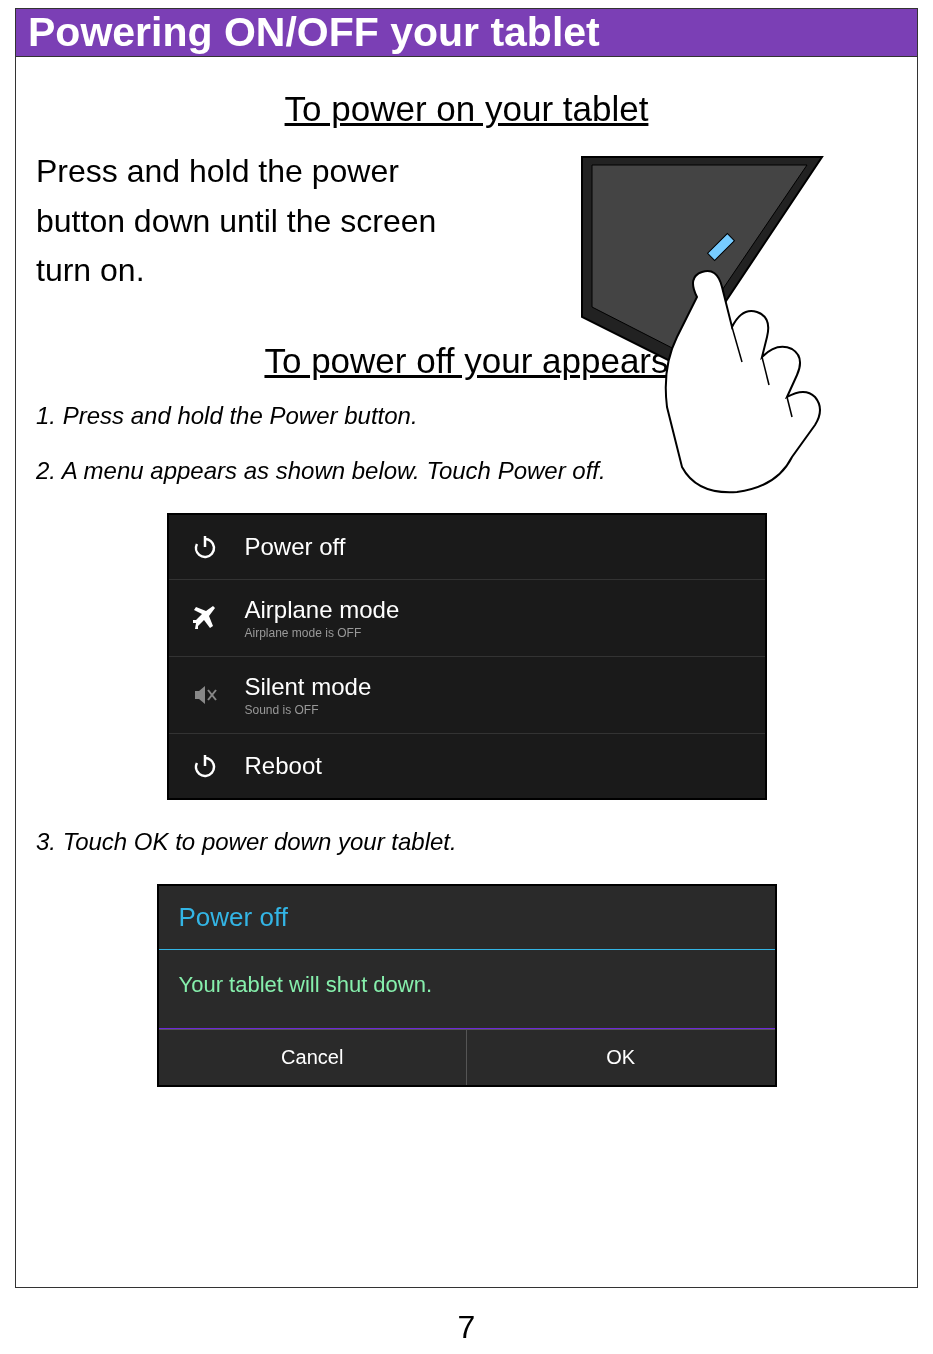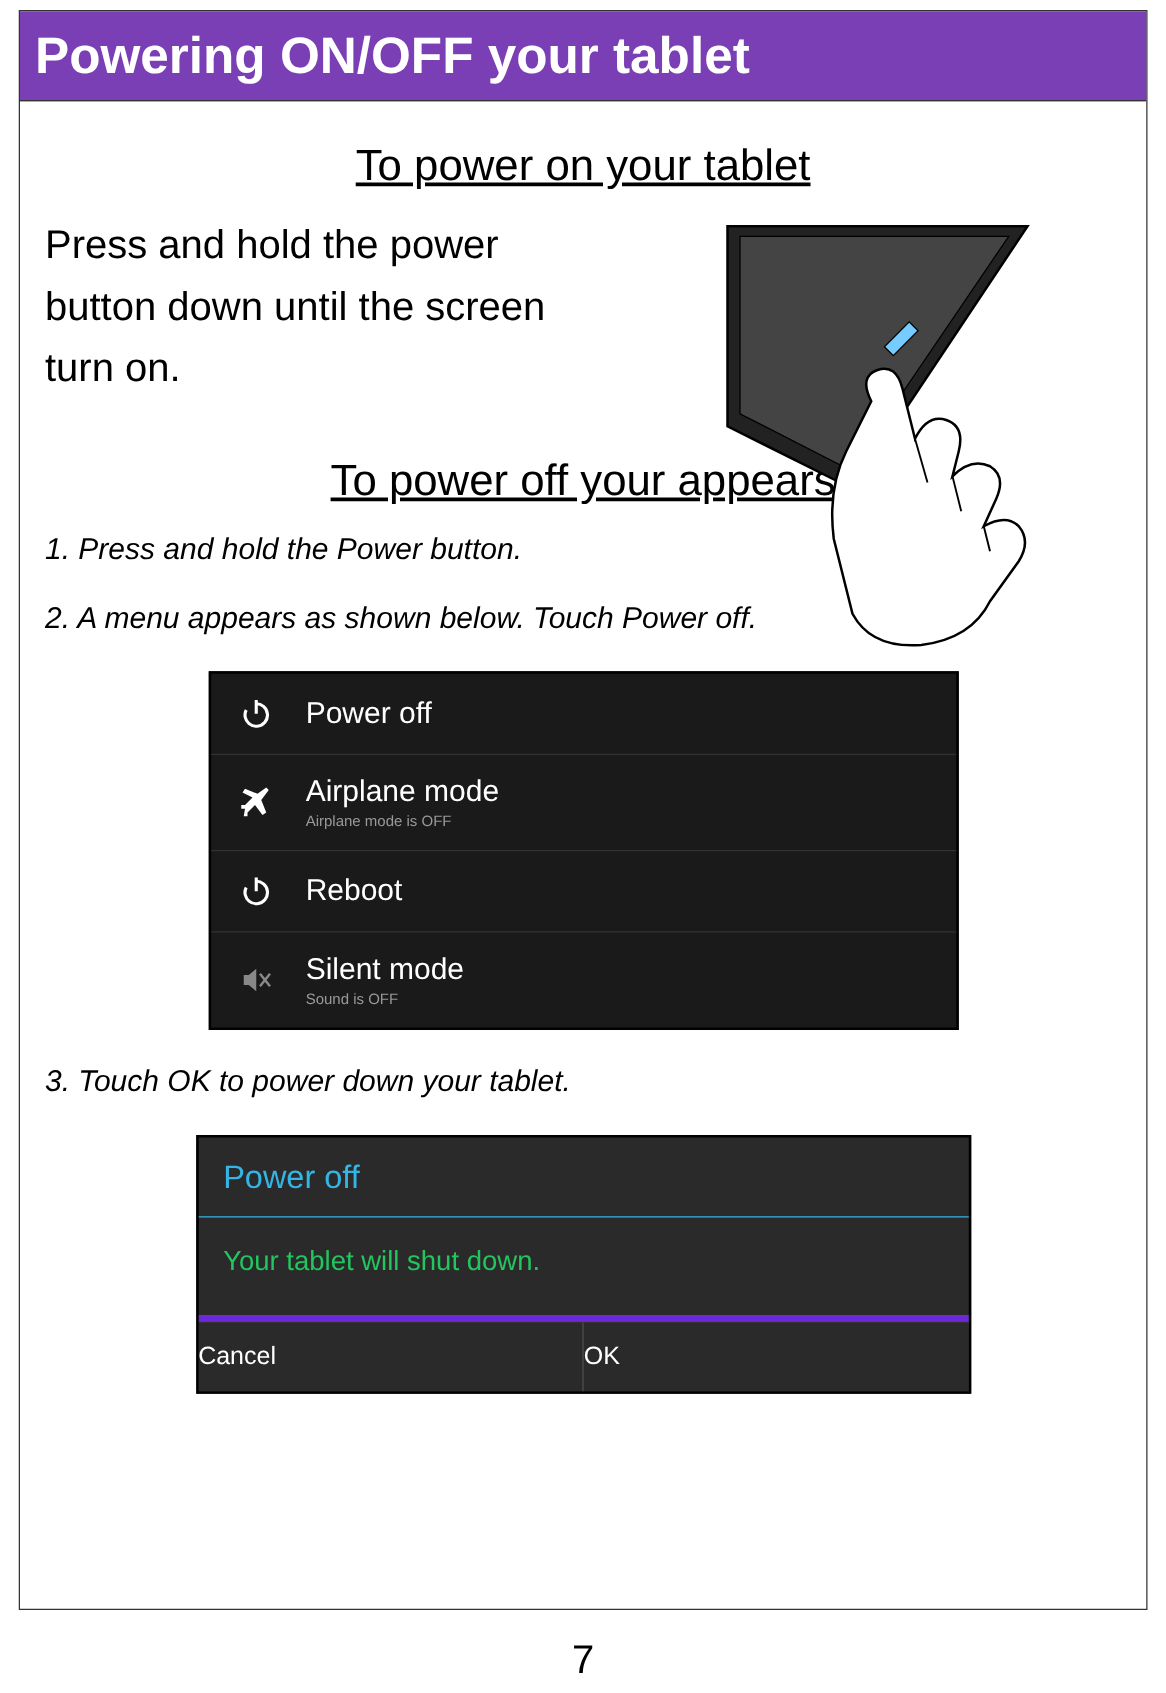--- a/index.html
+++ b/index.html
@@ -19,21 +19,21 @@
       width: 903px;
       margin: 8px auto 0;
       min-height: 1280px;
       position: relative;
     }
     .header-bar {
       background: #7b3fb5;
       color: white;
       font-size: 41px;
       font-weight: bold;
-      padding: 12px 12px;
+      padding: 0 12px;
       border-bottom: 1px solid #333;
     }
     .content {
       padding: 20px 20px 20px 20px;
       position: relative;
     }
     .section-title {
       font-size: 35px;
       text-decoration: underline;
       margin-top: 12px;
@@ -111,30 +111,31 @@
       border: 2px solid #000;
     }
     .dialog-header {
       padding: 16px 20px;
       color: #33b5e5;
       font-size: 26px;
       border-bottom: 1px solid #33b5e5;
     }
     .dialog-body {
       padding: 22px 20px 30px;
-      color: #22c55e;
+      color: #86efac;
       font-size: 22px;
-      border-bottom: 5px solid #6d28d9;
+      border-bottom: 1px solid #6d28d9;
     }
     .dialog-buttons {
       display: flex;
       border-top: 1px solid #555;
     }
     .dialog-btn {
       flex: 1;
+      text-align: center;
       padding: 16px 0;
       color: white;
       font-size: 20px;
       border: none;
       background: #2a2a2a;
     }
     .dialog-btn:first-child {
       border-right: 1px solid #555;
     }
     .page-number {
@@ -197,39 +198,39 @@
               </svg>
           </div>
           <div>
             <div class="menu-text-main">Airplane mode</div>
             <div class="menu-text-sub">Airplane mode is OFF</div>
           </div>
         </div>
         <div class="menu-item">
           <div class="menu-icon">
             <svg width="28" height="28" viewBox="0 0 28 28">
-                <circle cx="14" cy="15" r="9" fill="none" stroke="white" stroke-width="2.5" stroke-dasharray="40 10" transform="rotate(-50 14 15)"></circle>
-                <line x1="14" y1="3" x2="14" y2="14" stroke="white" stroke-width="2.5"></line>
-              </svg>
-          </div>
-          <div>
-            <div class="menu-text-main">Reboot</div>
-          </div>
-        </div>
-        <div class="menu-item">
-          <div class="menu-icon">
-            <svg width="28" height="28" viewBox="0 0 28 28">
                 <path d="M 4 10 L 8 10 L 14 5 L 14 23 L 8 18 L 4 18 Z" fill="#888"></path>
                 <line x1="17" y1="9" x2="25" y2="19" stroke="#888" stroke-width="2"></line>
                 <line x1="25" y1="9" x2="17" y2="19" stroke="#888" stroke-width="2"></line>
               </svg>
           </div>
           <div>
             <div class="menu-text-main">Silent mode</div>
             <div class="menu-text-sub">Sound is OFF</div>
+          </div>
+        </div>
+        <div class="menu-item">
+          <div class="menu-icon">
+            <svg width="28" height="28" viewBox="0 0 28 28">
+                <circle cx="14" cy="15" r="9" fill="none" stroke="white" stroke-width="2.5" stroke-dasharray="40 10" transform="rotate(-50 14 15)"></circle>
+                <line x1="14" y1="3" x2="14" y2="14" stroke="white" stroke-width="2.5"></line>
+              </svg>
+          </div>
+          <div>
+            <div class="menu-text-main">Reboot</div>
           </div>
         </div>
       </div>
 
       <div class="step-text">3. Touch OK to power down your tablet.</div>
 
       <div class="dialog-box">
         <div class="dialog-header">Power off</div>
         <div class="dialog-body">Your tablet will shut down.</div>
         <div class="dialog-buttons">

